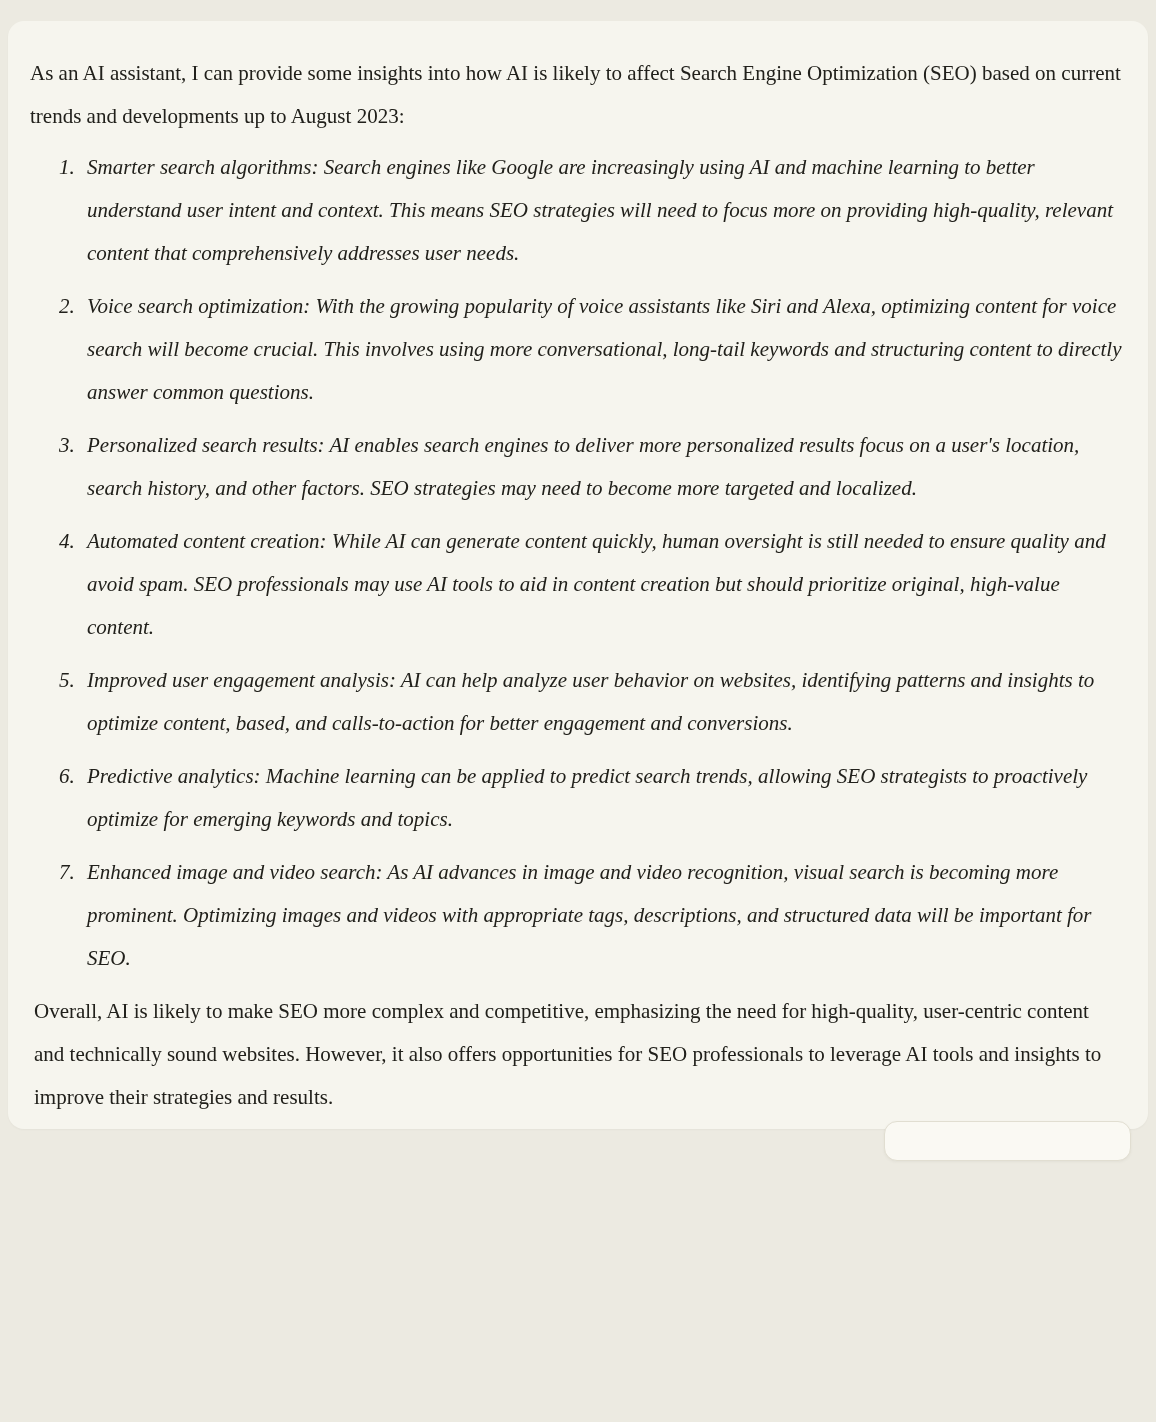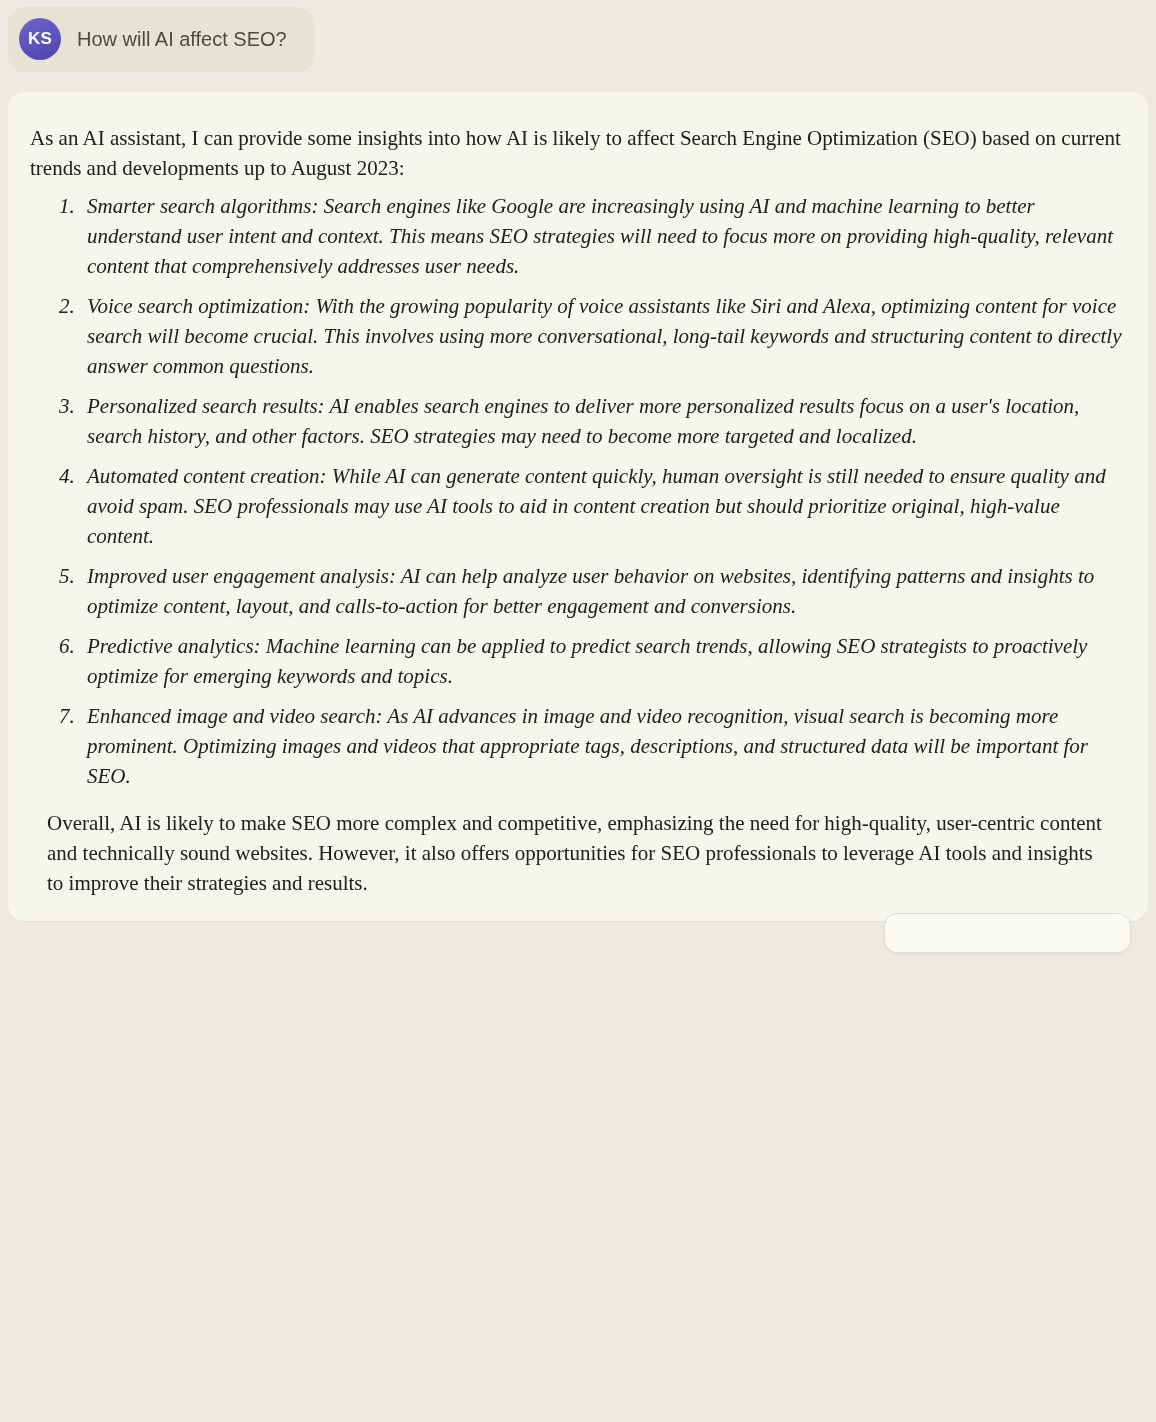--- a/index.html
+++ b/index.html
@@ -63,23 +63,23 @@
     position:relative;
     margin:21px 8px 0 8px;
     width:1140px;
     background:var(--card-bg);
     border-radius:16px;
     padding:31px 22px 6px 22px;
     box-shadow:0 1px 2px rgba(60,58,40,0.04);
     font-family:"Liberation Serif","DejaVu Serif",serif;
     color:var(--body-text);
     font-size:21px;
-    line-height:30px;
+    line-height:43px;
   }
-  .card p{margin:17px;}
+  .card p{margin:4px;}
   .card p.intro{margin:0 0 8px 0;}
   .card ol{
     margin:0 0 1px 0;
     padding-left:50px;
     font-style:italic;
   }
   .card ol li{
     margin:0 0 10px 0;
     padding-left:7px;
   }
@@ -97,41 +97,33 @@
     border:1px solid var(--toolbar-border);
     border-radius:13px;
     box-shadow:0 1px 3px rgba(60,58,40,0.05);
   }
 </style>
 </head>
 <body>
 
 <div class="page">
 
-  <div class="user-row">
-    <div class="user-bubble">
-      <div class="avatar">
-        <span>KS</span>
-      </div>
-      <div class="question">How will AI affect SEO?</div>
-    </div>
-  </div>
 
   <div class="card">
     <p class="intro">As an AI assistant, I can provide some insights into how AI is likely to affect Search Engine Optimization (SEO) based on current trends and developments up to August 2023:</p>
 
     <ol>
 
     <li>Smarter search algorithms: Search engines like Google are increasingly using AI and machine learning to better understand user intent and context. This means SEO strategies will need to focus more on providing high-quality, relevant content that comprehensively addresses user needs.</li>
         <li>Voice search optimization: With the growing popularity of voice assistants like Siri and Alexa, optimizing content for voice search will become crucial. This involves using more conversational, long-tail keywords and structuring content to directly answer common questions.</li>
         <li>Personalized search results: AI enables search engines to deliver more personalized results focus on a user's location, search history, and other factors. SEO strategies may need to become more targeted and localized.</li>
         <li>Automated content creation: While AI can generate content quickly, human oversight is still needed to ensure quality and avoid spam. SEO professionals may use AI tools to aid in content creation but should prioritize original, high-value content.</li>
-        <li>Improved user engagement analysis: AI can help analyze user behavior on websites, identifying patterns and insights to optimize content, layout, and calls-to-action for better engagement and conversions.</li>
+        <li>Improved user engagement analysis: AI can help analyze user behavior on websites, identifying patterns and insights to optimize content, based, and calls-to-action for better engagement and conversions.</li>
         <li>Predictive analytics: Machine learning can be applied to predict search trends, allowing SEO strategists to proactively optimize for emerging keywords and topics.</li>
-        <li>Enhanced image and video search: As AI advances in image and video recognition, visual search is becoming more prominent. Optimizing images and videos that appropriate tags, descriptions, and structured data will be important for SEO.</li>
+        <li>Enhanced image and video search: As AI advances in image and video recognition, visual search is becoming more prominent. Optimizing images and videos with appropriate tags, descriptions, and structured data will be important for SEO.</li>
       </ol>
 
     <p class="conclusion">Overall, AI is likely to make SEO more complex and competitive, emphasizing the need for high-quality, user-centric content and technically sound websites. However, it also offers opportunities for SEO professionals to leverage AI tools and insights to improve their strategies and results.</p>
 
     <div class="toolbar-peek"></div>
   </div>
 
 </div>
 
 </body></html>

